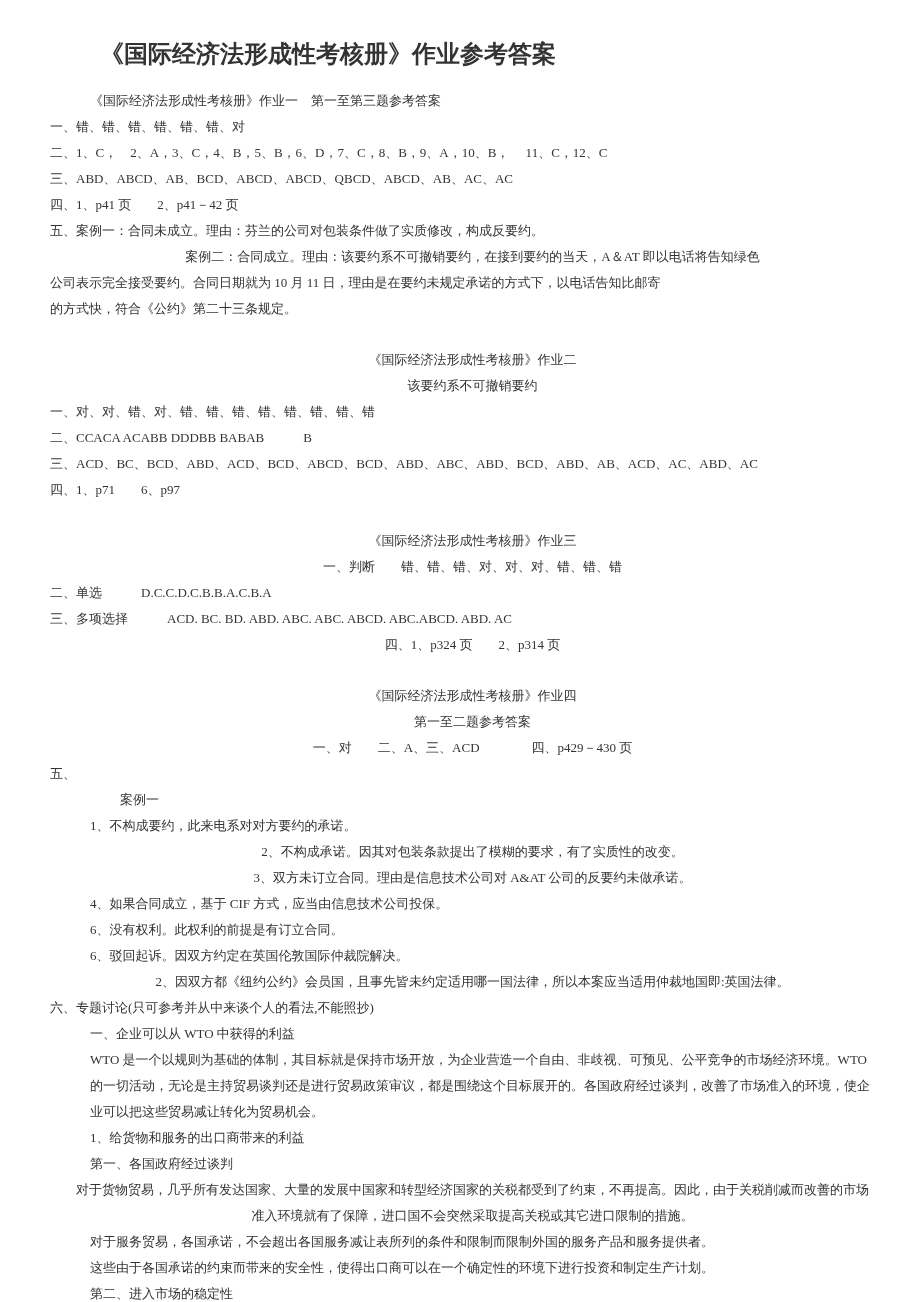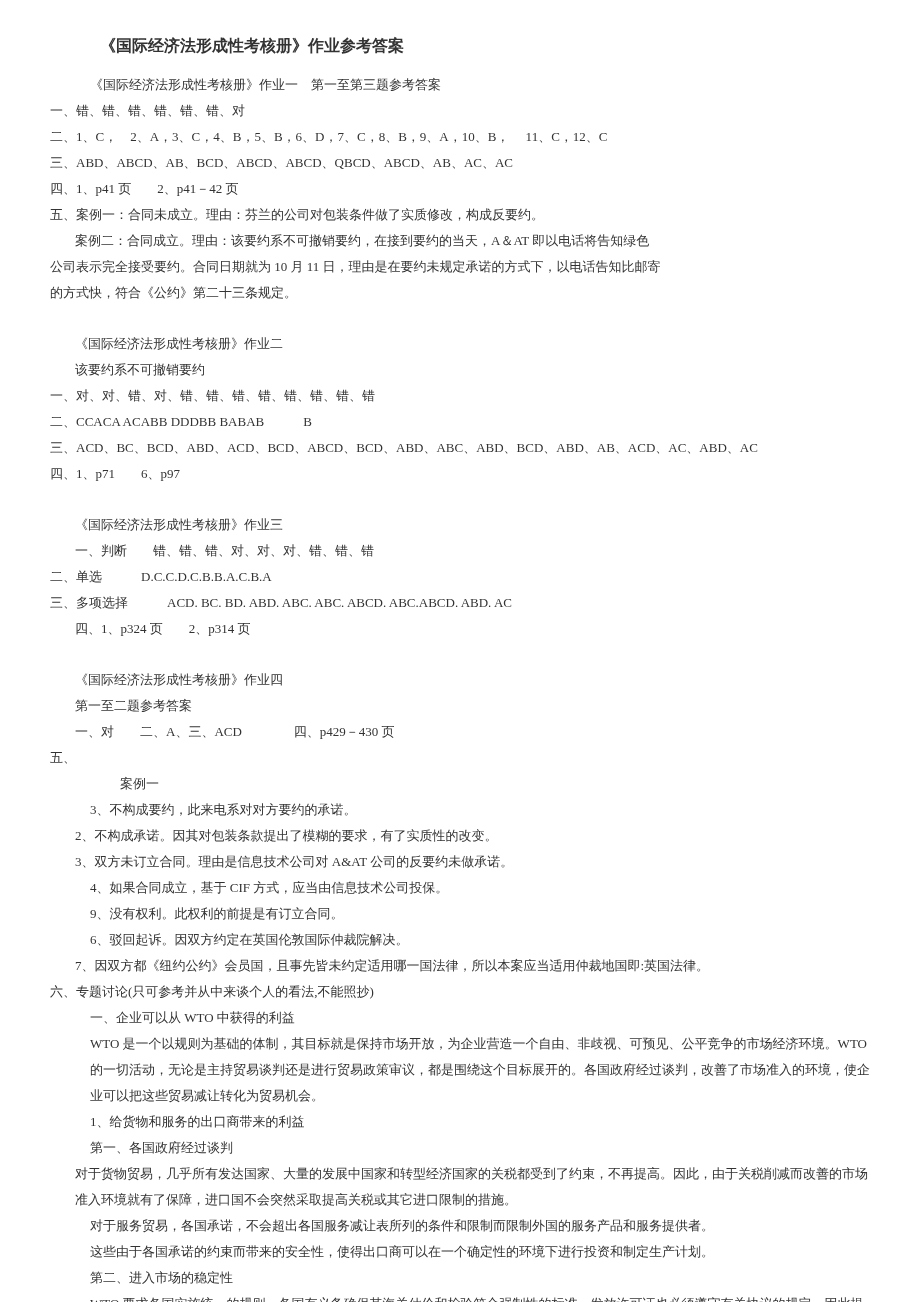--- a/index.html
+++ b/index.html
@@ -7,30 +7,30 @@
       font-size: 13px;
       line-height: 2.0;
       color: #333;
       background: #fff;
       max-width: 920px;
       margin: 0;
       padding: 30px 50px;
     }
     h1 {
       font-family: Liberation Sans, sans-serif;
-      font-size: 16px;
+      font-size: 24px;
       font-weight: bold;
       margin: 0 0 10px 0;
       padding-left: 50px;
     }
     p {
       margin: 0;
     }
     .indent-1 { padding-left: 40px; }
-    .indent-2 { padding-left: 25px; }
+    .indent-2 { padding-left: 25px; text-align: center; }
     .indent-3 { padding-left: 70px; font-family: Liberation Serif, serif; }
     .section-gap { margin-top: 25px; }
   </style>
 </head>
 <body>
 
 <h1>《国际经济法形成性考核册》作业参考答案</h1>
 
 <p class="indent-1">《国际经济法形成性考核册》作业一　第一至第三题参考答案</p>
 <p>一、错、错、错、错、错、错、对</p>
@@ -54,27 +54,27 @@
 <p>二、单选　　　D.C.C.D.C.B.B.A.C.B.A</p>
 <p>三、多项选择　　　ACD. BC. BD. ABD. ABC. ABC. ABCD. ABC.ABCD. ABD. AC</p>
 <p class="indent-2">四、1、p324 页　　2、p314 页</p>
 
 <p class="indent-2 section-gap">《国际经济法形成性考核册》作业四</p>
 <p class="indent-2">第一至二题参考答案</p>
 <p class="indent-2">一、对　　二、A、三、ACD　　　　四、p429－430 页</p>
 <p>五、</p>
 
 <p class="indent-3">案例一</p>
-<p class="indent-1">3、不构成要约，此来电系对对方要约的承诺。</p>
+<p class="indent-1">1、不构成要约，此来电系对对方要约的承诺。</p>
 <p class="indent-2">2、不构成承诺。因其对包装条款提出了模糊的要求，有了实质性的改变。</p>
 <p class="indent-2">3、双方未订立合同。理由是信息技术公司对 A&amp;AT 公司的反要约未做承诺。</p>
 <p class="indent-1">4、如果合同成立，基于 CIF 方式，应当由信息技术公司投保。</p>
-<p class="indent-1">9、没有权利。此权利的前提是有订立合同。</p>
+<p class="indent-1">6、没有权利。此权利的前提是有订立合同。</p>
 <p class="indent-1">6、驳回起诉。因双方约定在英国伦敦国际仲裁院解决。</p>
-<p class="indent-2">7、因双方都《纽约公约》会员国，且事先皆未约定适用哪一国法律，所以本案应当适用仲裁地国即:英国法律。</p>
+<p class="indent-2">2、因双方都《纽约公约》会员国，且事先皆未约定适用哪一国法律，所以本案应当适用仲裁地国即:英国法律。</p>
 
 <p>六、专题讨论(只可参考并从中来谈个人的看法,不能照抄)</p>
 <p class="indent-1">一、企业可以从 WTO 中获得的利益</p>
 <p class="indent-1">WTO 是一个以规则为基础的体制，其目标就是保持市场开放，为企业营造一个自由、非歧视、可预见、公平竞争的市场经济环境。WTO 的一切活动，无论是主持贸易谈判还是进行贸易政策审议，都是围绕这个目标展开的。各国政府经过谈判，改善了市场准入的环境，使企业可以把这些贸易减让转化为贸易机会。</p>
 <p class="indent-1">1、给货物和服务的出口商带来的利益</p>
 <p class="indent-1">第一、各国政府经过谈判</p>
 <p class="indent-2">对于货物贸易，几乎所有发达国家、大量的发展中国家和转型经济国家的关税都受到了约束，不再提高。因此，由于关税削减而改善的市场准入环境就有了保障，进口国不会突然采取提高关税或其它进口限制的措施。</p>
 <p class="indent-1">对于服务贸易，各国承诺，不会超出各国服务减让表所列的条件和限制而限制外国的服务产品和服务提供者。</p>
 <p class="indent-1">这些由于各国承诺的约束而带来的安全性，使得出口商可以在一个确定性的环境下进行投资和制定生产计划。</p>
 <p class="indent-1">第二、进入市场的稳定性</p>

